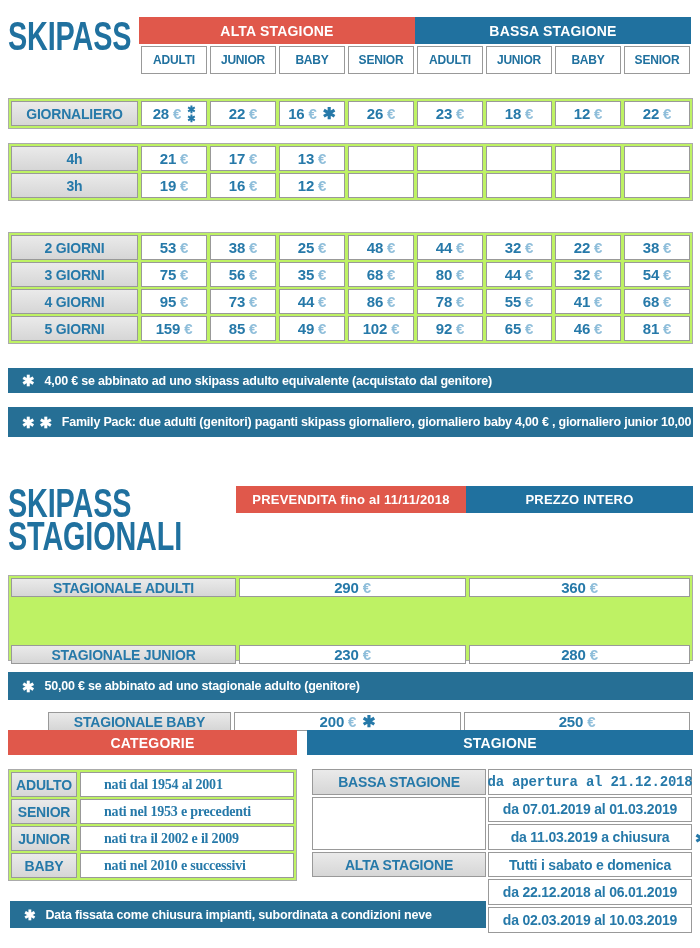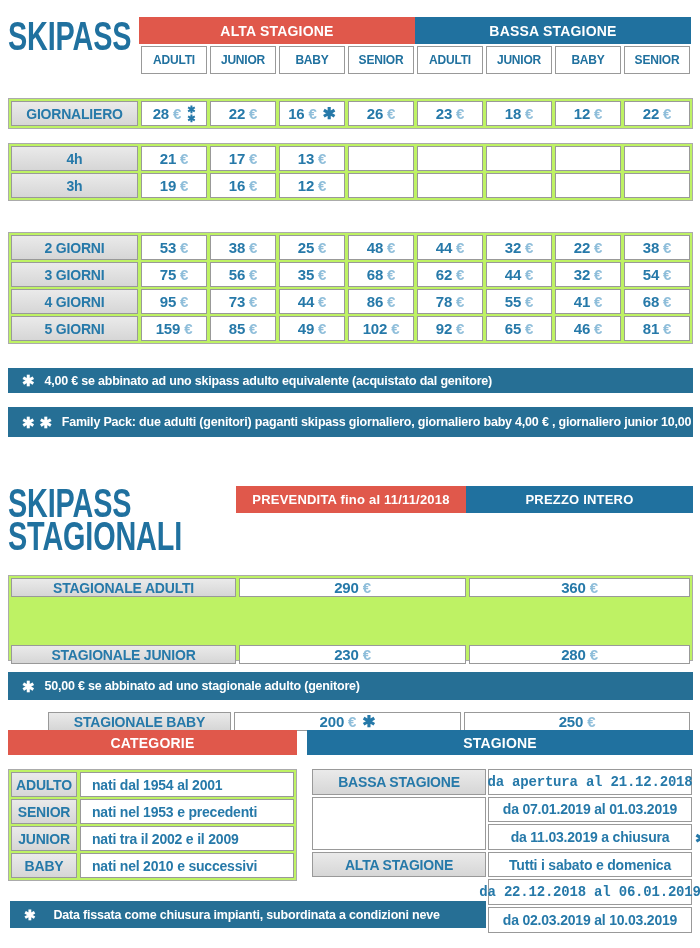--- a/index.html
+++ b/index.html
@@ -58,21 +58,21 @@
   
   .bar {
     background:#266F95; color:#fff; display:flex; align-items:center;
     font-size:12.5px; padding-left:14px; white-space:nowrap;
   }
   .bar .ic { font-size:15px; line-height:1; }
   .bar .ic + .ic { margin-left:5px; }
   .bar .txt { margin-left:10px; }
 
   
-  .desc-cell { justify-content:flex-start; padding-left:11px; font-size:14px; }
+  .desc-cell { justify-content:flex-start; padding-left:23px; font-size:14px;font-family:Liberation Serif, serif; }
 
   
   .sgrid {
     display:grid; grid-template-columns:174px 204px;
     grid-template-rows:repeat(6, 25.6px); gap:2px;
   }
   .scell {
     border:1px solid #999; display:flex; align-items:center; justify-content:center;
     color:#2679A9; font-size:14px; background:#fff; white-space:nowrap;
   }
@@ -232,21 +232,21 @@
       </div>
     <div class="cell">
         <span>35</span>
         <span class="eur">€</span>
       </div>
     <div class="cell">
         <span>68</span>
         <span class="eur">€</span>
       </div>
     <div class="cell">
-        <span>62</span>
+        <span>80</span>
         <span class="eur">€</span>
       </div>
     <div class="cell">
         <span>44</span>
         <span class="eur">€</span>
       </div>
     <div class="cell">
         <span>32</span>
         <span class="eur">€</span>
       </div>
@@ -410,22 +410,22 @@
 </div>
 
 <div class="abs sgrid" style="left:312px; top:769px;">
   <div class="scell gray" style="grid-column:1; grid-row:1;">BASSA STAGIONE</div>
   <div class="scell" style="grid-column:2; grid-row:1;font-family:Liberation Mono, monospace;">da apertura al 21.12.2018</div>
   <div class="scell" style="grid-column:1; grid-row:2 / span 2;"></div>
   <div class="scell" style="grid-column:2; grid-row:2;">da 07.01.2019 al 01.03.2019</div>
   <div class="scell" style="grid-column:2; grid-row:3;">da 11.03.2019 a chiusura</div>
   <div class="scell gray" style="grid-column:1; grid-row:4;">ALTA STAGIONE</div>
   <div class="scell" style="grid-column:2; grid-row:4;">Tutti i sabato e domenica</div>
-  <div class="scell" style="grid-column:2; grid-row:5;font-family:Liberation Mono, monospace;">da 22.12.2018 al 06.01.2019</div>
+  <div class="scell" style="grid-column:2; grid-row:5;">da 22.12.2018 al 06.01.2019</div>
   <div class="scell" style="grid-column:2; grid-row:6;">da 02.03.2019 al 10.03.2019</div>
 </div>
 
 <span class="abs cut-ast" style="left:695px; top:829px;">✱</span>
 
 <div class="abs bar" style="left:10px; top:901px; width:476px; height:27px;">
   <span class="ic" style="font-size:14px;">✱</span>
-  <span class="txt" style="margin-left:18px;">Data fissata come chiusura impianti, subordinata a condizioni neve</span>
+  <span class="txt" style="margin-left:10px;">Data fissata come chiusura impianti, subordinata a condizioni neve</span>
 </div>
 
 </body></html>

